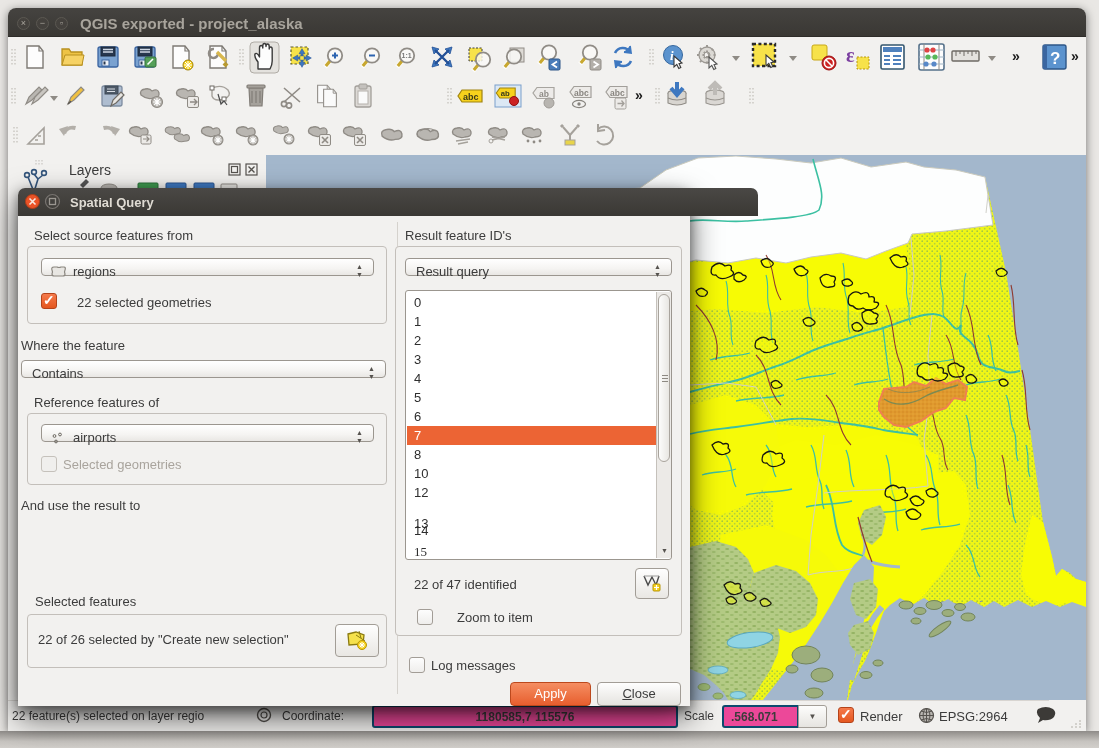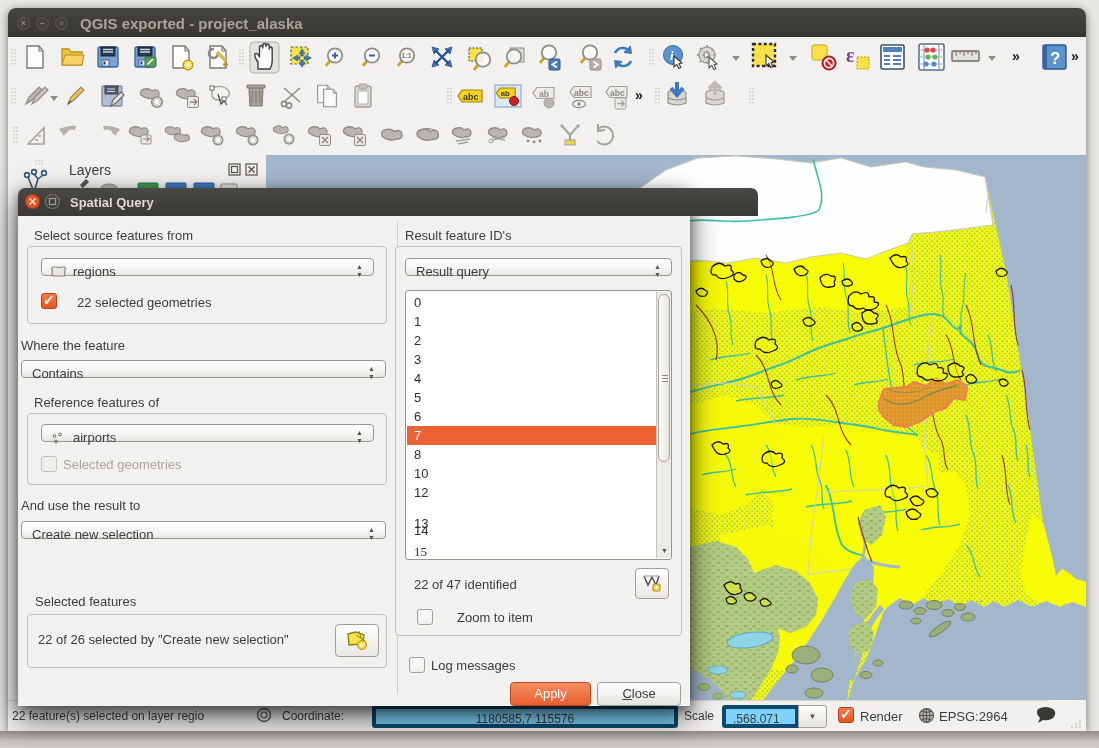--- a/index.html
+++ b/index.html
@@ -27,21 +27,21 @@
 .ck{position:absolute;left:1px;top:-2px;color:#fff;font-size:14px;font-weight:bold;}
 .btn{position:absolute;height:24px;border-radius:4px;font-size:13px;text-align:center;box-sizing:border-box;}
 .iconbtn{position:absolute;background:linear-gradient(#fefefe,#e9e7e3);border:1px solid #a29d96;border-radius:4px;}
 #list{position:absolute;left:387px;top:102px;width:267px;height:270px;background:#fff;border:1px solid #9b968f;border-radius:3px;box-sizing:border-box;overflow:hidden;}
 .li{position:absolute;left:1px;width:249px;height:19px;font-size:13px;color:#2e2e2e;padding-left:7px;line-height:19px;}
 .li.sel{background:#ec6434;color:#fff;}
 #sbar{position:absolute;left:250px;top:1px;width:15px;height:266px;background:#eceae7;border-left:1px solid #c5c1bb;}
 #sthumb{position:absolute;left:1px;top:2px;width:12px;height:168px;background:linear-gradient(90deg,#fcfcfb,#e8e6e2);border:1px solid #a9a49d;border-radius:6px;box-sizing:border-box;}
 
 #status{position:absolute;left:0;top:692px;width:1041px;height:31px;background:#f1f0ee;border-top:1px solid #d8d5d1;font-size:12px;color:#3c3c3c;}
-.sfield{position:absolute;background:#7dd3fc;border:4px solid #0c4a6e;border-radius:3px;box-sizing:border-box;font-size:12px;color:#3c3c3c;}
+.sfield{position:absolute;background:#ec4899;border:2px solid #0c4a6e;border-radius:3px;box-sizing:border-box;font-size:12px;color:#3c3c3c;font-weight:bold;}
 </style>
 </head>
 <body>
 <div id="root">
   <div id="window">
     <div id="titlebar">
       <div class="wbtn" style="left:9px;">×</div>
       <div class="wbtn" style="left:28px;">−</div>
       <div class="wbtn" style="left:47px;">▫</div>
       <div id="wtitle">QGIS exported - project_alaska</div>
@@ -696,24 +696,20 @@
           <circle cx="2.5" cy="4" r="1.4" fill="none" stroke="#6b6760"></circle>
           <circle cx="8" cy="2.5" r="1.4" fill="none" stroke="#6b6760"></circle>
           <circle cx="4" cy="9.5" r="1.4" fill="none" stroke="#6b6760"></circle>
         </svg>
       <div class="ct" style="left:31px;">airports</div>
       <div class="spin">▲<br>▼</div>
     </div>
     <div class="cb dis" style="left:23px;top:268px;"></div>
     <div class="lbl" style="left:45px;top:269px;color:#a9a49d;">Selected geometries</div>
     <div class="lbl" style="left:3px;top:310px;">And use the result to</div>
-    <div class="combo" style="left:3px;top:333px;width:365px;">
-      <div class="ct">Create new selection</div>
-      <div class="spin">▲<br>▼</div>
-    </div>
     <div class="lbl" style="left:17px;top:406px;">Selected features</div>
     <div class="grp" style="left:9px;top:426px;width:358px;height:52px;"></div>
     <div class="lbl" style="left:20px;top:444px;">22 of 26 selected by "Create new selection"</div>
     <div class="iconbtn" style="left:317px;top:436px;width:42px;height:31px;">
       <svg class="abs" style="left:10px;top:5px;" width="22" height="21" viewBox="0 0 22 21">
         <path d="M2,4 L10,2 L18,5 L17,14 L3,15 Z" fill="#f5e14c" stroke="#8a7a10" stroke-width="1.3"></path>
         <path d="M13,1 L15,8 M10,5 L19,11" stroke="#8a7a10" stroke-width="1"></path>
         <circle cx="16" cy="15" r="4.5" fill="#f7d21c" stroke="#b89608" stroke-width="1"></circle>
         <path d="M16,12 L16,18 M13,15 L19,15 M14,13 L18,17 M18,13 L14,17" stroke="#fff" stroke-width="1"></path>
       </svg>

